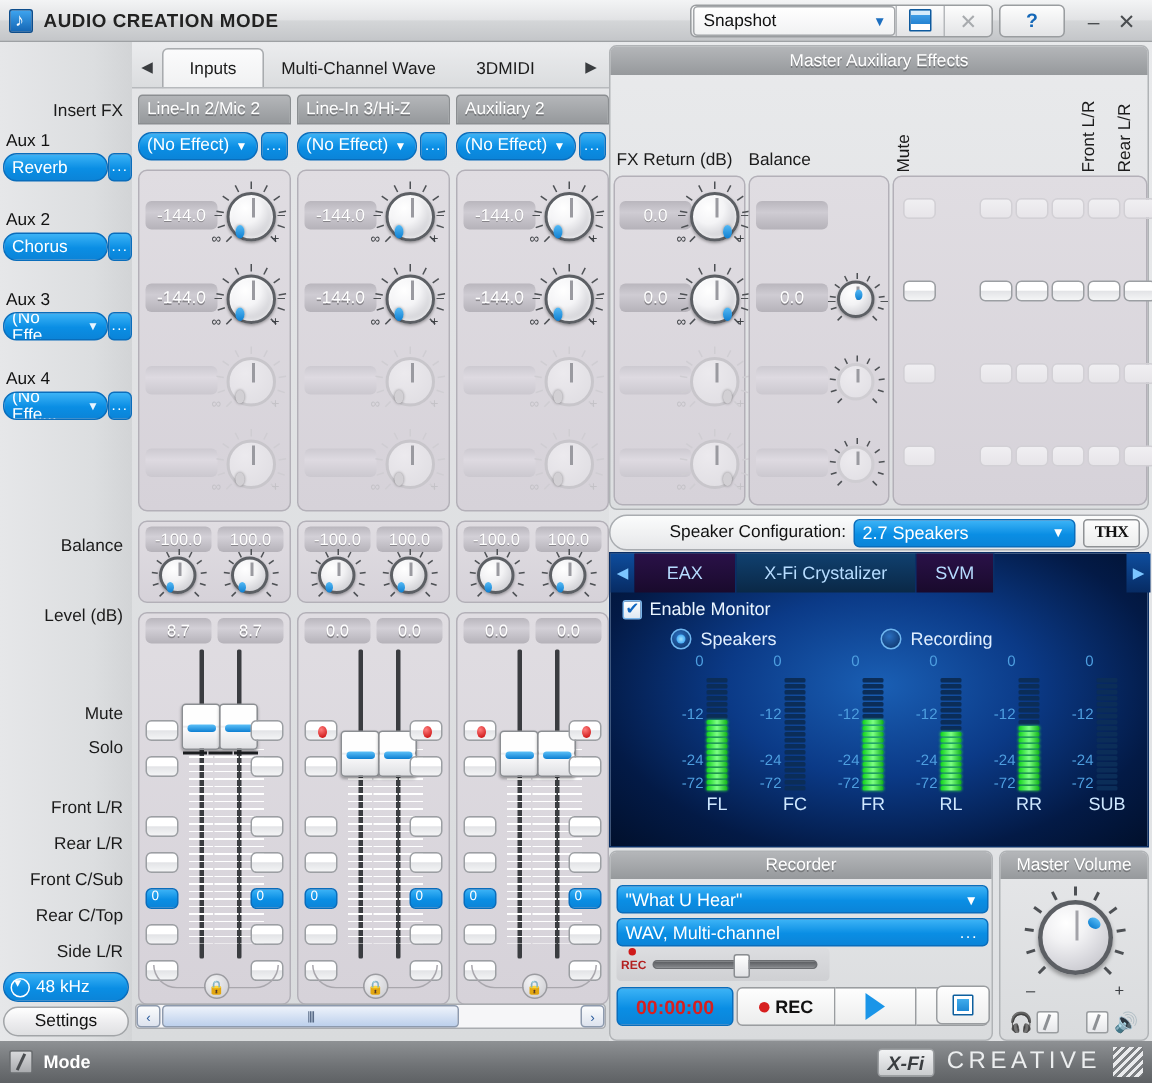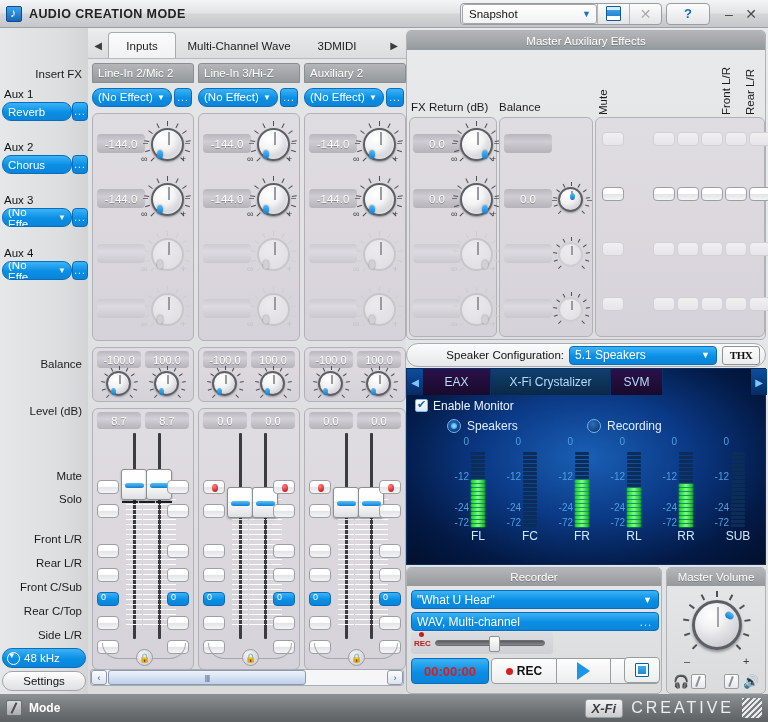--- a/index.html
+++ b/index.html
@@ -332,21 +332,21 @@
   #btabs{ position:absolute; left:0; top:0; width:360px;height:26px; display:flex; }
   .barrow{ width:16px;height:26px;background:linear-gradient(180deg,#0e4d9d,#072b63);
     display:flex;align-items:center;justify-content:center;color:#7cc6ff;font-size:10px;}
   .btab{ height:26px; display:flex;align-items:center;justify-content:center;
     color:#b6dcff; font-size:12px; border-right:1px solid #0b2f66;}
   .btab.active{ background:linear-gradient(180deg,#1763c3,#0a3c86); color:#eaf5ff;
     border:1px solid #6fb6f0; border-bottom:none;}
   .btab.p1{ background:linear-gradient(180deg,#2a1148,#190a2c);}
   .btab.p2{ background:linear-gradient(180deg,#10406f,#0a2846);}
   .btab.p3{ background:linear-gradient(180deg,#2a1148,#190a2c);}
-  #enablemon{ position:absolute; left:8px; top:30px; display:flex;align-items:flex-start; color:#eaf5ff; font-size:12px;}
+  #enablemon{ position:absolute; left:8px; top:30px; display:flex;align-items:flex-end; color:#eaf5ff; font-size:12px;}
   #enablemon .cb{ width:13px;height:13px;margin-right:5px;
     background:linear-gradient(180deg,#fff,#dfe8f2);border:1px solid #7ab4e8;border-radius:2px;
     position:relative;}
   #enablemon .cb:after{content:"\2714";position:absolute;left:1px;top:-2px;color:#1167c0;font-size:11px;}
   .radio{ position:absolute; top:50px; display:flex;align-items:center;color:#dfeeff;font-size:12px;}
   .radio .rd{ width:14px;height:14px;border-radius:50%;margin-right:6px;
     background:radial-gradient(circle at 40% 35%,#2a6fc0,#0a2c60);border:1px solid #6fb6f0;position:relative;}
   .radio.on .rd:after{content:"";position:absolute;left:3px;top:3px;width:6px;height:6px;border-radius:50%;
     background:radial-gradient(circle,#9fe0ff,#2196f3);}
   
@@ -1238,21 +1238,21 @@
     <div class="mbtn dim" style="left:81px;top:179px"></div>
     <div class="mbtn dim" style="left:105px;top:179px"></div>
     <div class="mbtn dim" style="left:129px;top:179px"></div>
     <div class="mbtn dim" style="left:153px;top:179px"></div>
   </div>
 </div>
 
 <div id="spkbar">
   <div id="spklabel">Speaker Configuration:</div>
   <div id="spkcombo">
-    <span>5.1 Speakers</span>
+    <span>2.7 Speakers</span>
     <span class="ca">▼</span>
   </div>
   <div id="thx">THX</div>
 </div>
 
 <div id="bluepanel">
   <div id="btabs">
     <div class="barrow">◀</div>
     <div class="btab p1" style="width:68px">EAX</div>
     <div class="btab p2" style="width:120px">X-Fi Crystalizer</div>

